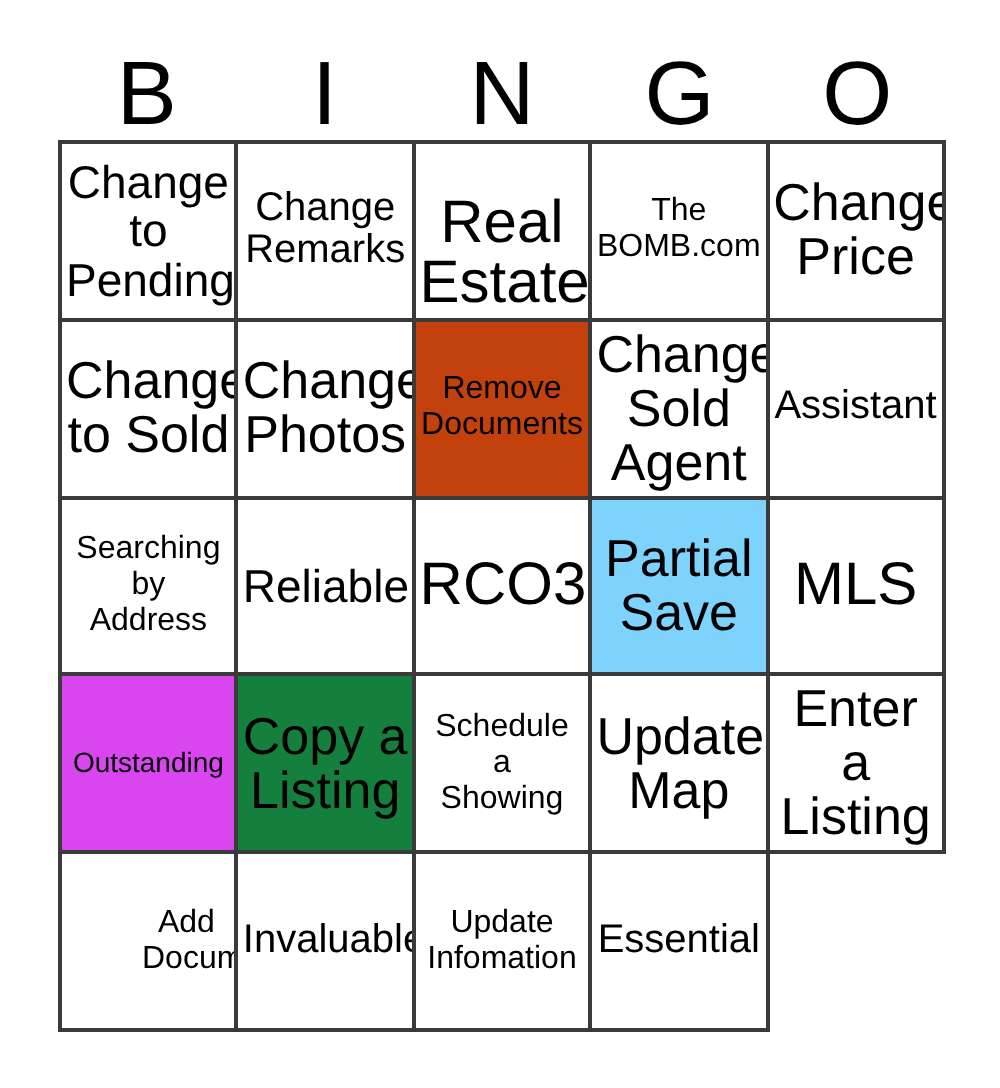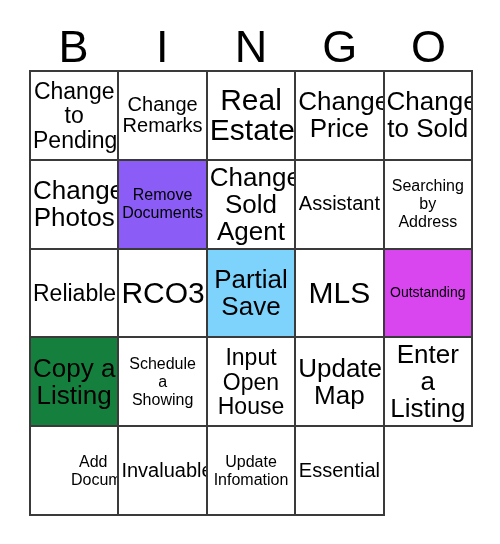--- a/index.html
+++ b/index.html
@@ -107,38 +107,42 @@
 
     <div class="bingo-cell fs-lg" style="border-right-color: rgb(58, 58, 58); border-bottom-color: rgb(58, 58, 58); background: rgb(255, 255, 255);">
         <span class="cell-text" style="color: rgb(0, 0, 0);">Change
 to
 Pending</span>
       </div>
     <div class="bingo-cell fs-md" style="border-right-color: rgb(58, 58, 58); border-bottom-color: rgb(58, 58, 58); background: rgb(255, 255, 255);">
         <span class="cell-text" style="color: rgb(0, 0, 0);">Change
 Remarks</span>
       </div>
-    <div class="bingo-cell fs-xxl" style="border-right-color: rgb(58, 58, 58); border-bottom-color: rgb(58, 58, 58); background: rgb(255, 255, 255);">
+    <div class="bingo-cell fs-xxl" style="border-right-color: rgb(58, 58, 58); border-bottom-color: rgb(58, 58, 58); background: rgb(255, 255, 255); align-items: flex-end;">
         <span class="cell-text" style="color: rgb(0, 0, 0);">Real
 Estate</span>
       </div>
+    <div class="bingo-cell fs-sm" style="border-right-color: rgb(58, 58, 58); border-bottom-color: rgb(58, 58, 58); background: rgb(255, 255, 255);">
+        <span class="cell-text" style="color: rgb(0, 0, 0);">The
+BOMB.com</span>
+      </div>
     <div class="bingo-cell fs-xl" style="border-right-color: rgb(58, 58, 58); border-bottom-color: rgb(58, 58, 58); background: rgb(255, 255, 255);">
         <span class="cell-text" style="color: rgb(0, 0, 0);">Change
 Price</span>
       </div>
 
     <div class="bingo-cell fs-xl" style="border-right-color: rgb(58, 58, 58); border-bottom-color: rgb(58, 58, 58); background: rgb(255, 255, 255);">
         <span class="cell-text" style="color: rgb(0, 0, 0);">Change
 to Sold</span>
       </div>
     <div class="bingo-cell fs-xl" style="border-right-color: rgb(58, 58, 58); border-bottom-color: rgb(58, 58, 58); background: rgb(255, 255, 255);">
         <span class="cell-text" style="color: rgb(0, 0, 0);">Change
 Photos</span>
       </div>
-    <div class="bingo-cell fs-sm" style="border-right-color: rgb(58, 58, 58); border-bottom-color: rgb(58, 58, 58); background: #8b5cf6;">
+    <div class="bingo-cell fs-sm" style="border-right-color: rgb(58, 58, 58); border-bottom-color: rgb(58, 58, 58); background: #c2410c;">
         <span class="cell-text" style="color: rgb(0, 0, 0);">Remove
 Documents</span>
       </div>
     <div class="bingo-cell fs-xl" style="border-right-color: rgb(58, 58, 58); border-bottom-color: rgb(58, 58, 58); background: rgb(255, 255, 255);">
         <span class="cell-text" style="color: rgb(0, 0, 0);">Change
 Sold
 Agent</span>
       </div>
     <div class="bingo-cell fs-md" style="border-right-color: rgb(58, 58, 58); border-bottom-color: rgb(58, 58, 58); background: rgb(255, 255, 255);">
         <span class="cell-text" style="color: rgb(0, 0, 0);">Assistant</span>
@@ -168,25 +172,20 @@
       </div>
     <div class="bingo-cell fs-xl" style="border-right-color: rgb(58, 58, 58); border-bottom-color: rgb(58, 58, 58); background: #15803d;">
         <span class="cell-text" style="color: rgb(0, 0, 0);">Copy a
 Listing</span>
       </div>
     <div class="bingo-cell fs-sm" style="border-right-color: rgb(58, 58, 58); border-bottom-color: rgb(58, 58, 58); background: rgb(255, 255, 255);">
         <span class="cell-text" style="color: rgb(0, 0, 0);">Schedule
 a
 Showing</span>
       </div>
-    <div class="bingo-cell fs-lg" style="border-right-color: rgb(58, 58, 58); border-bottom-color: rgb(58, 58, 58); background: rgb(255, 255, 255);">
-        <span class="cell-text" style="color: rgb(0, 0, 0);">Input
-Open
-House</span>
-      </div>
     <div class="bingo-cell fs-xl" style="border-right-color: rgb(58, 58, 58); border-bottom-color: rgb(58, 58, 58); background: rgb(255, 255, 255);">
         <span class="cell-text" style="color: rgb(0, 0, 0);">Update
 Map</span>
       </div>
 
     <div class="bingo-cell fs-xl" style="border-right-color: rgb(58, 58, 58); border-bottom-color: rgb(58, 58, 58); background: rgb(255, 255, 255);">
         <span class="cell-text" style="color: rgb(0, 0, 0);">Enter a
 Listing</span>
       </div>
     <div class="bingo-cell fs-sm" style="border-right-color: rgb(58, 58, 58); border-bottom-color: rgb(58, 58, 58); background: rgb(255, 255, 255); padding-left: 40px;">

